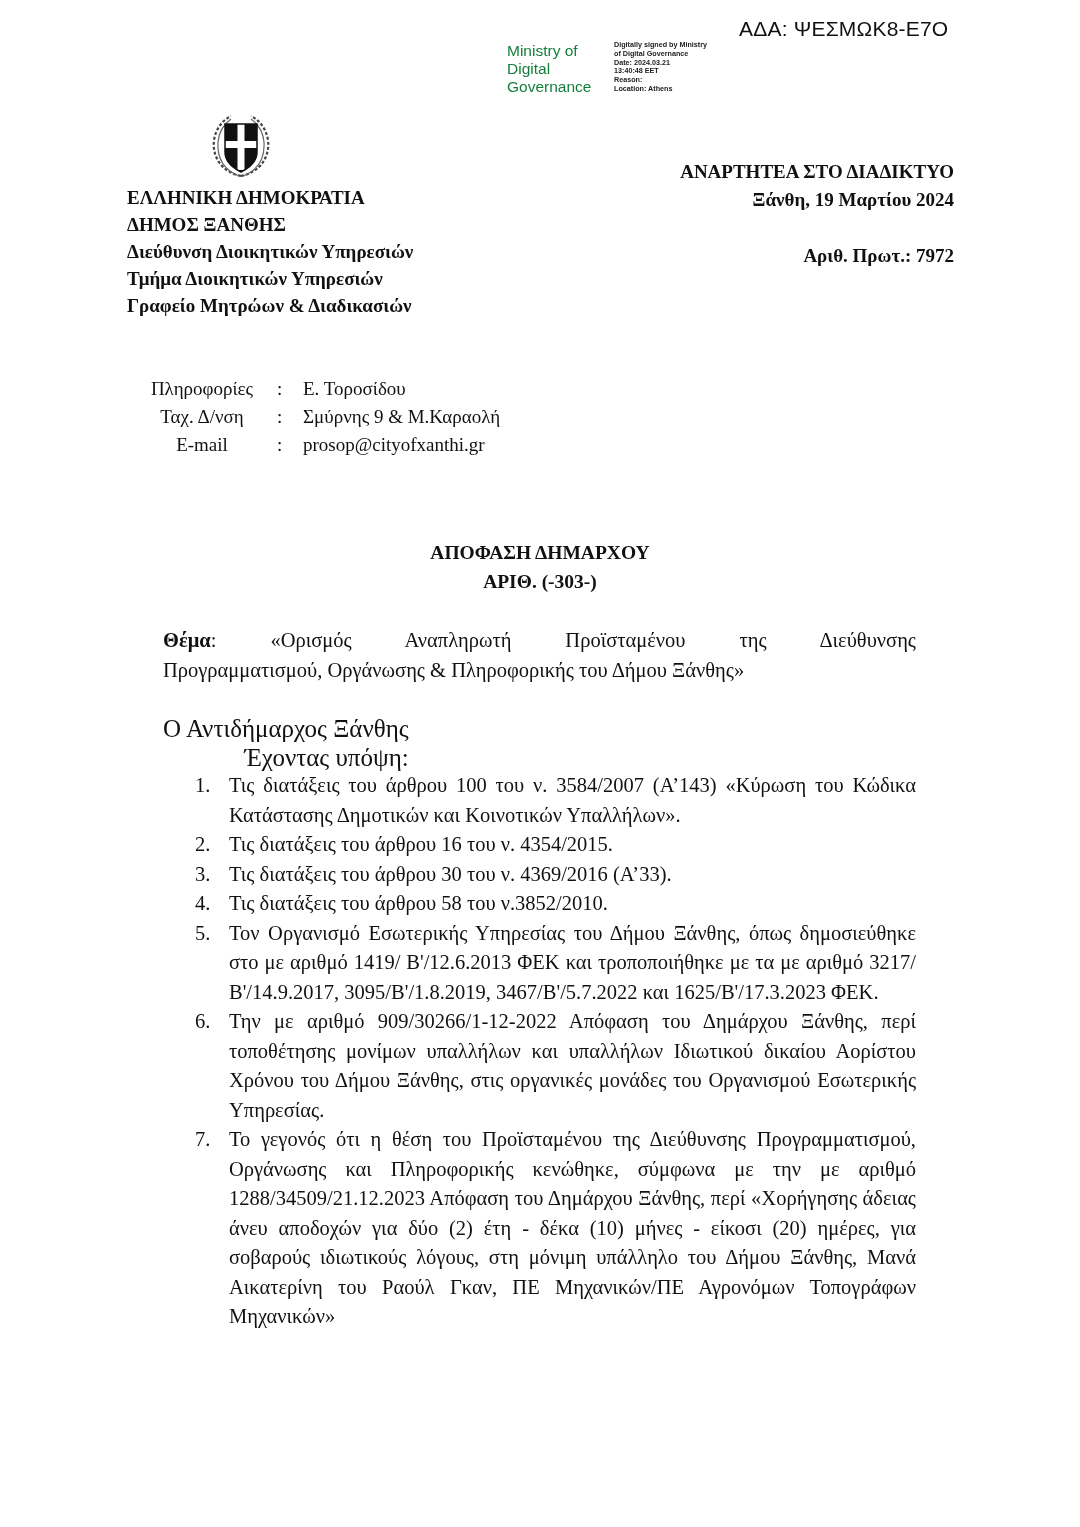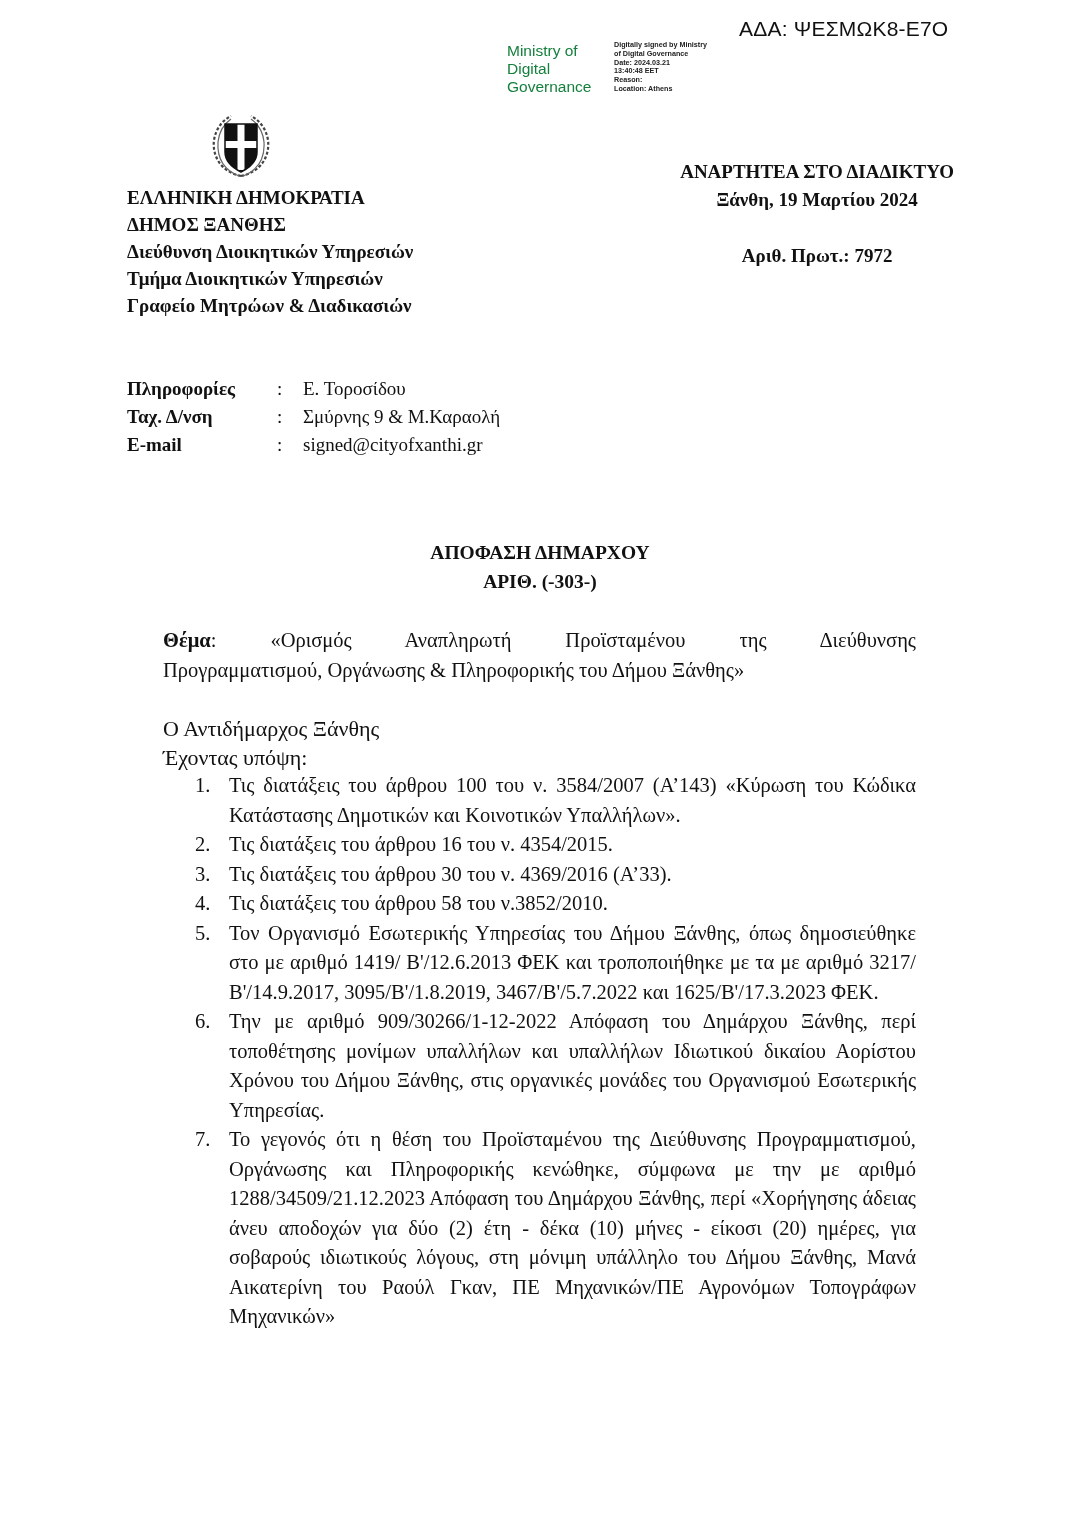--- a/index.html
+++ b/index.html
@@ -8,36 +8,36 @@
 
   .ada { left: 718px; top: 17px; font-family: "Liberation Sans", sans-serif; font-size: 21px; color: #111; letter-spacing: 0.2px; margin-left: 21px; }
   .sig-name { left: 507px; top: 42px; font-family: "Liberation Sans", sans-serif; font-size: 15.5px; line-height: 18px; color: #15803d; }
   .sig-details { left: 614px; top: 41px; font-family: "Liberation Sans", sans-serif; font-size: 7.2px; line-height: 8.8px; color: #222; font-weight: bold; }
 
   .emblem { left: 209px; top: 112px; width: 64px; height: 68px; }
 
   .left-head { left: 127px; top: 184px; font-size: 19px; font-weight: bold; line-height: 27px; }
   .left-head div { white-space: nowrap; }
 
-  .right-head { right: 126px; top: 158px; text-align: center; font-size: 19px; font-weight: bold; line-height: 28px; }
+  .right-head { right: 126px; top: 158px; text-align: right; font-size: 19px; font-weight: bold; line-height: 28px; }
   .right-head .gap { height: 28px; }
 
   .info { left: 127px; top: 375px; font-size: 19px; line-height: 28px; }
   .info .row { display: flex; }
-  .info .lbl { width: 150px; font-weight: bold; }
+  .info .lbl { width: 150px; font-weight: normal; text-align: center; }
   .info .colon { width: 26px; }
   .info .val { }
 
   .title { left: 0; width: 1080px; top: 538px; text-align: center; font-size: 19.5px; font-weight: bold; line-height: 29px; }
 
   .subject { left: 163px; top: 625px; width: 753px; font-size: 20.5px; line-height: 30px; text-align: justify; text-align-last: left; }
   .subject .sub-label { font-weight: bold; }
   .subject .line1 { text-align: justify; text-align-last: justify; }
 
-  .intro { left: 163px; top: 714px; font-size: 22px; line-height: 29px; }
+  .intro { left: 163px; top: 714px; font-size: 25px; line-height: 29px; text-align: right; }
 
   .list { left: 163px; top: 771px; width: 753px; font-size: 20.5px; line-height: 29.5px; margin: 0; padding: 0; list-style: none; }
   .list li { position: relative; padding-left: 66px; text-align: justify; }
   .list li .num { position: absolute; left: 32px; top: 0; }
 </style>
 </head>
 <body>
 
 <div class="abs ada">ΑΔΑ: ΨΕΣΜΩΚ8-Ε7Ο</div>
 
@@ -97,21 +97,21 @@
     <span class="val">Ε. Τοροσίδου</span>
   </div>
   <div class="row">
     <span class="lbl">Ταχ. Δ/νση</span>
     <span class="colon">:</span>
     <span class="val">Σμύρνης 9 &amp; Μ.Καραολή</span>
   </div>
   <div class="row">
     <span class="lbl">E-mail</span>
     <span class="colon">:</span>
-    <span class="val">signed@cityofxanthi.gr</span>
+    <span class="val">prosop@cityofxanthi.gr</span>
   </div>
 </div>
 
 <div class="abs title">
   <div>ΑΠΟΦΑΣΗ ΔΗΜΑΡΧΟΥ</div>
   <div>ΑΡΙΘ. (-303-)</div>
 </div>
 
 <div class="abs subject">
   <div class="line1"><span class="sub-label">Θέμα</span><span>: «Ορισμός Αναπληρωτή Προϊσταμένου της Διεύθυνσης</span></div>

